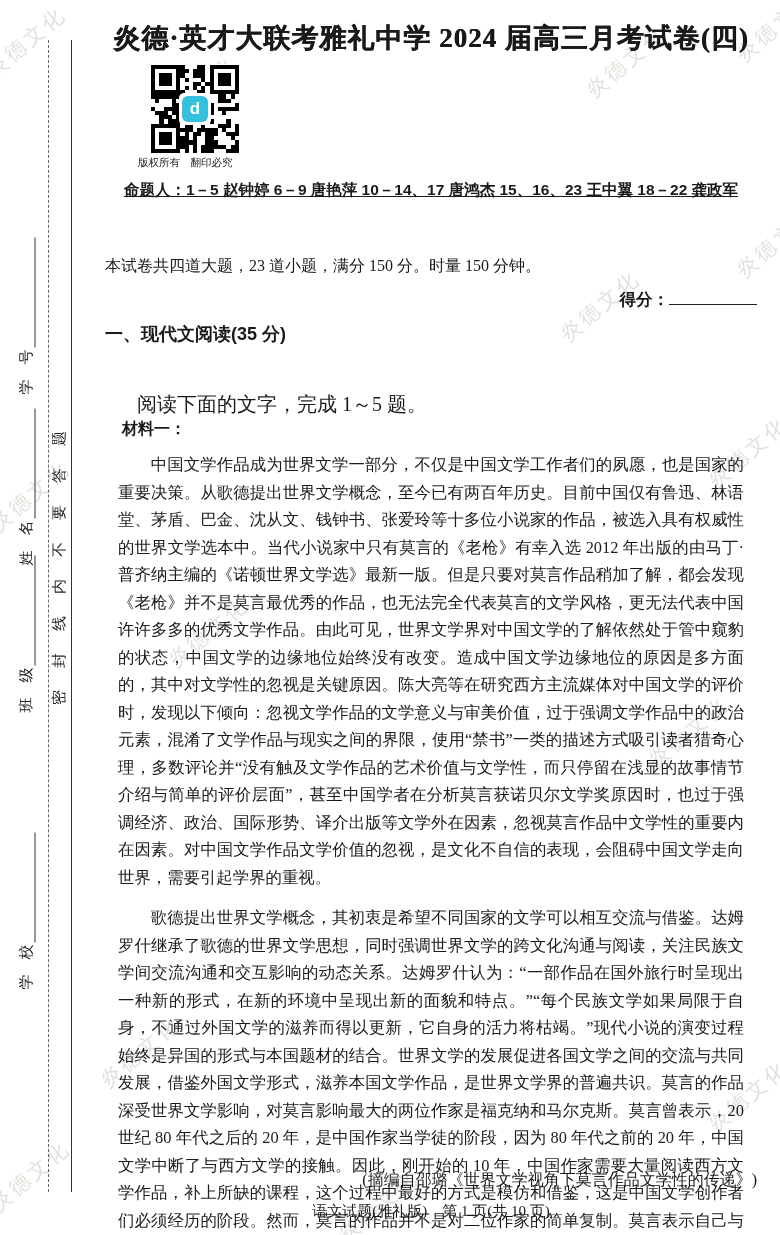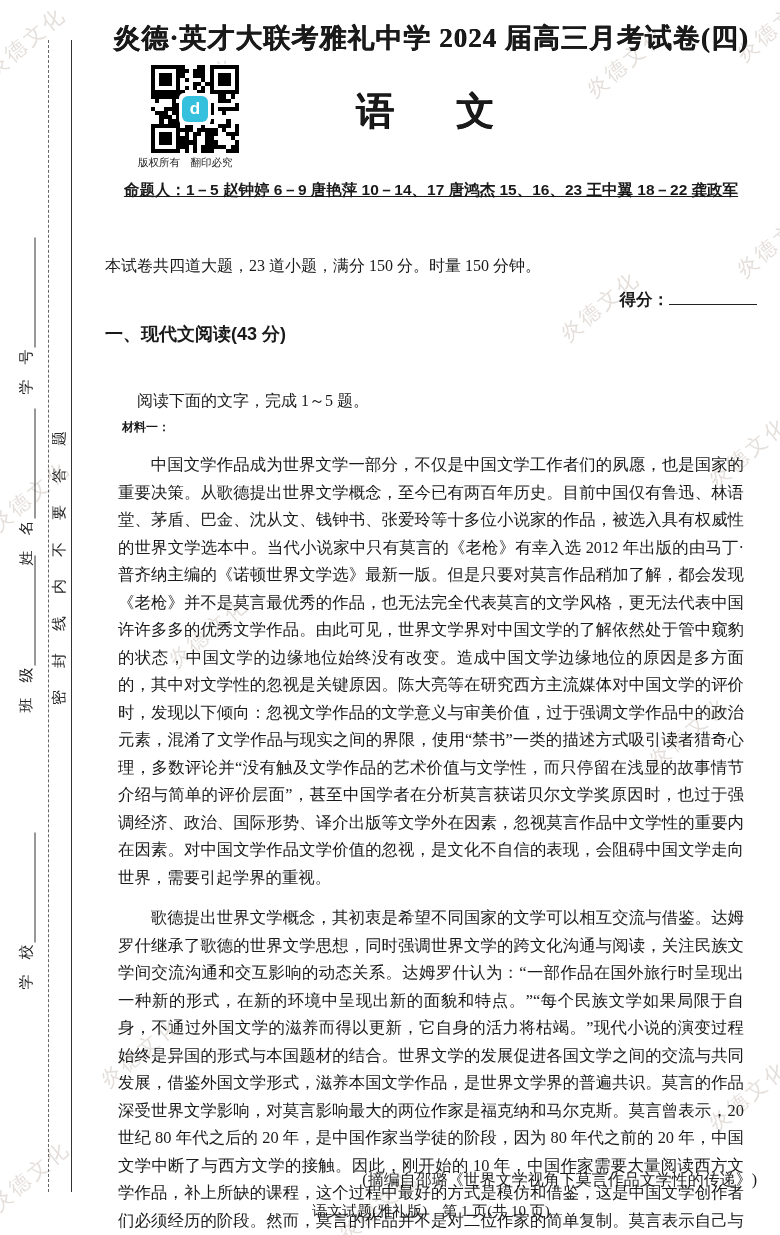--- a/index.html
+++ b/index.html
@@ -62,23 +62,23 @@
   .setters{top:180px;text-decoration:underline;}
   .reviewers{top:218px;}
   .exam-info{position:absolute;top:256px;left:0;width:100%;text-align:left;font-size:16px;}
   .score-row{position:absolute;top:288px;right:0;font-size:16.5px;font-weight:bold;font-family:"Liberation Sans","DejaVu Sans",sans-serif;margin-left:46px;}
   .score-row .blank{display:inline-block;width:88px;border-bottom:1.3px solid #222;height:16px;}
   .section-heading{
     position:absolute;top:322px;left:0;font-size:18px;font-weight:bold;
     font-family:"Liberation Sans","DejaVu Sans",sans-serif;
   }
   .subsection-heading{position:absolute;top:357px;left:32px;font-size:17px;}
-  .instruction{position:absolute;top:391px;left:32px;font-size:16px;}
+  .instruction{position:absolute;top:391px;left:32px;font-size:20px;}
   .material-label{
-    position:absolute;top:419px;left:17px;font-size:12px;font-weight:bold;
+    position:absolute;top:419px;left:17px;font-size:16px;font-weight:bold;
     font-family:"Liberation Sans","DejaVu Sans",sans-serif;
   }
   .body-text{position:absolute;top:438px;left:0;width:652px;font-size:16.4px;line-height:27.5px;text-align:justify;}
   .body-text p{margin:13px;text-indent:2em;}
   .attribution{position:absolute;top:1170px;right:0;font-size:16px;}
   .page-footer{position:absolute;top:1202px;left:0;width:100%;text-align:center;font-size:15px;}
 </style>
 </head>
 <body>
 
@@ -565,30 +565,29 @@
         <div class="qm dk"></div>
         <div class="qm dk"></div>
         <div class="qm dk"></div>
       </div>
     <div class="qr-logo-backing">
       <div class="qr-logo" style="background: rgb(53, 192, 221);">d</div>
     </div>
   </div>
   <div class="qr-caption">版权所有　翻印必究</div>
 
-  <div class="subject-title">语　文</div>
 
   <div class="setters">命题人：1－5 赵钟婷 6－9 唐艳萍 10－14、17 唐鸿杰 15、16、23 王中翼 18－22 龚政军</div>
   <div class="exam-info">本试卷共四道大题，23 道小题，满分 150 分。时量 150 分钟。</div>
 
   <div class="score-row">
     <span>得分：</span><span class="blank"></span>
   </div>
 
-  <div class="section-heading">一、现代文阅读(43 分)</div>
+  <div class="section-heading">一、现代文阅读(35 分)</div>
   <div class="instruction">阅读下面的文字，完成 1～5 题。</div>
   <div class="material-label">材料一：</div>
 
   <div class="body-text">
     <p>中国文学作品成为世界文学一部分，不仅是中国文学工作者们的夙愿，也是国家的重要决策。从歌德提出世界文学概念，至今已有两百年历史。目前中国仅有鲁迅、林语堂、茅盾、巴金、沈从文、钱钟书、张爱玲等十多位小说家的作品，被选入具有权威性的世界文学选本中。当代小说家中只有莫言的《老枪》有幸入选 2012 年出版的由马丁·普齐纳主编的《诺顿世界文学选》最新一版。但是只要对莫言作品稍加了解，都会发现《老枪》并不是莫言最优秀的作品，也无法完全代表莫言的文学风格，更无法代表中国许许多多的优秀文学作品。由此可见，世界文学界对中国文学的了解依然处于管中窥豹的状态，中国文学的边缘地位始终没有改变。造成中国文学边缘地位的原因是多方面的，其中对文学性的忽视是关键原因。陈大亮等在研究西方主流媒体对中国文学的评价时，发现以下倾向：忽视文学作品的文学意义与审美价值，过于强调文学作品中的政治元素，混淆了文学作品与现实之间的界限，使用“禁书”一类的描述方式吸引读者猎奇心理，多数评论并“没有触及文学作品的艺术价值与文学性，而只停留在浅显的故事情节介绍与简单的评价层面”，甚至中国学者在分析莫言获诺贝尔文学奖原因时，也过于强调经济、政治、国际形势、译介出版等文学外在因素，忽视莫言作品中文学性的重要内在因素。对中国文学作品文学价值的忽视，是文化不自信的表现，会阻碍中国文学走向世界，需要引起学界的重视。</p>
     <p>歌德提出世界文学概念，其初衷是希望不同国家的文学可以相互交流与借鉴。达姆罗什继承了歌德的世界文学思想，同时强调世界文学的跨文化沟通与阅读，关注民族文学间交流沟通和交互影响的动态关系。达姆罗什认为：“一部作品在国外旅行时呈现出一种新的形式，在新的环境中呈现出新的面貌和特点。”“每个民族文学如果局限于自身，不通过外国文学的滋养而得以更新，它自身的活力将枯竭。”现代小说的演变过程始终是异国的形式与本国题材的结合。世界文学的发展促进各国文学之间的交流与共同发展，借鉴外国文学形式，滋养本国文学作品，是世界文学界的普遍共识。莫言的作品深受世界文学影响，对莫言影响最大的两位作家是福克纳和马尔克斯。莫言曾表示，20 世纪 80 年代之后的 20 年，是中国作家当学徒的阶段，因为 80 年代之前的 20 年，中国文学中断了与西方文学的接触。因此，刚开始的 10 年，中国作家需要大量阅读西方文学作品，补上所缺的课程，这个过程中最好的方式是模仿和借鉴，这是中国文学创作者们必须经历的阶段。然而，莫言的作品并不是对二位作家的简单复制。莫言表示自己与福克纳息息相通，但却坦言他从未把福克纳的任何一部作品从头到尾地读完过。莫言在 2007 年才读完了《百年孤独》，而这时莫言的代表作已经完成面世。莫言曾说：“我们就应该进入一个自主的、有强烈的自我意识的创新的阶段。”</p>
   </div>
 
   <div class="attribution">(摘编自邵璐《世界文学视角下莫言作品文学性的传递》)</div>
   <div class="page-footer">语文试题(雅礼版)　第 1 页(共 10 页)</div>

